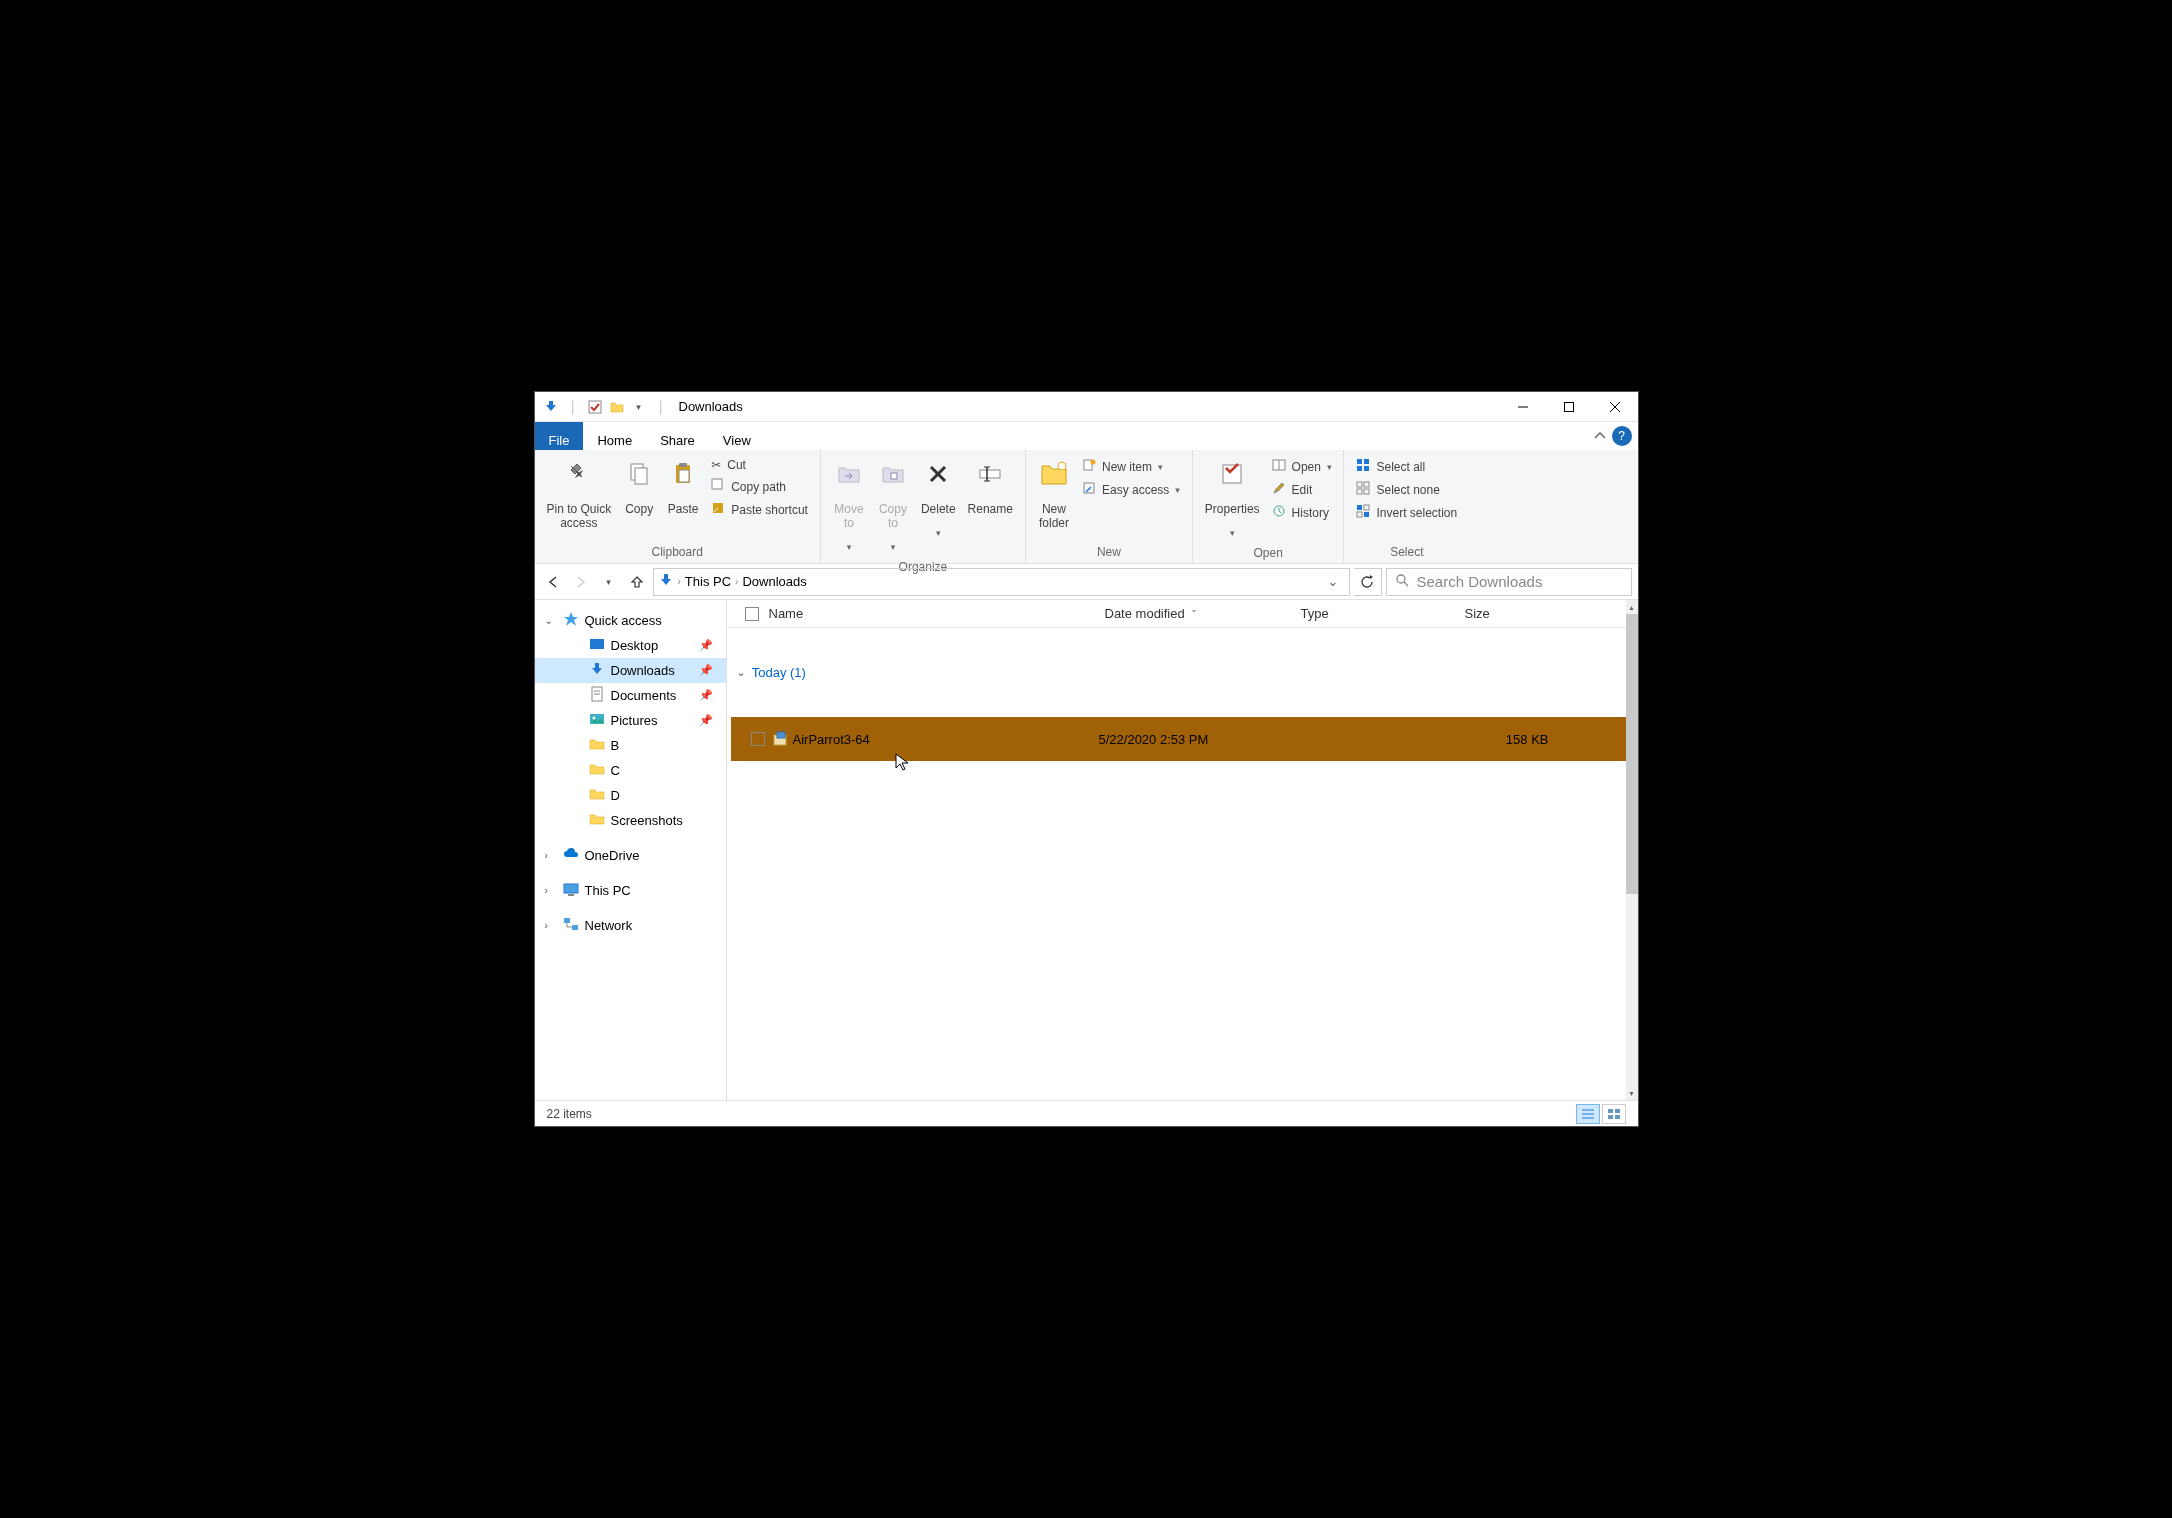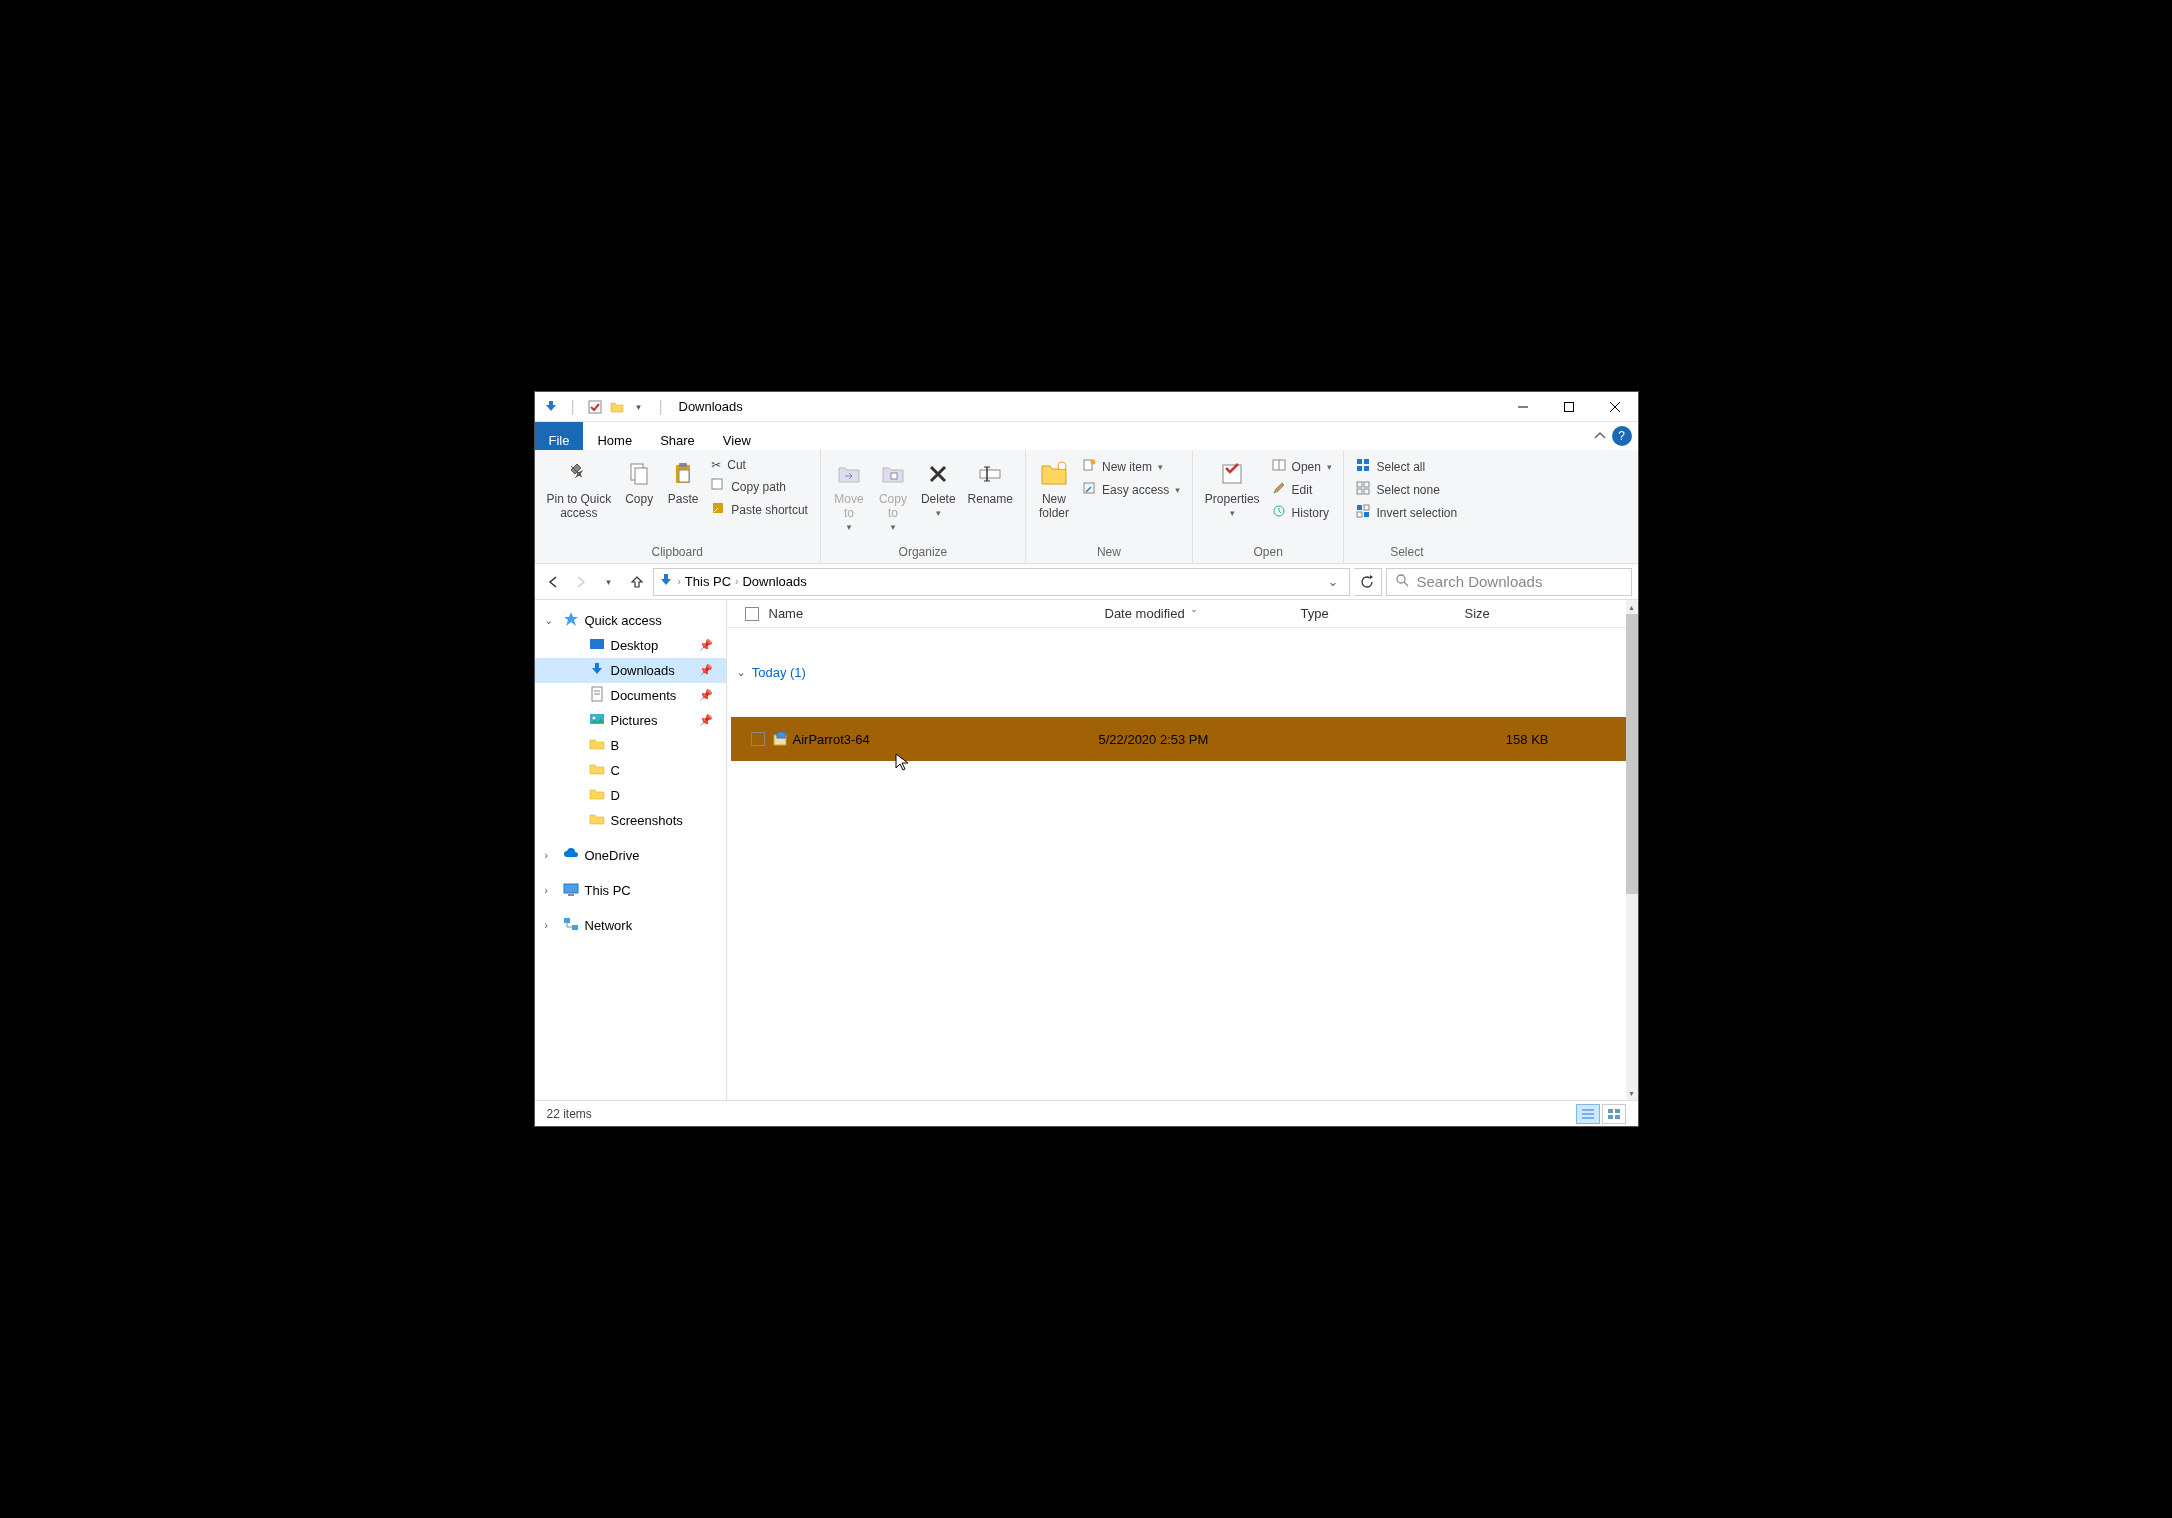--- a/index.html
+++ b/index.html
@@ -16,21 +16,21 @@
     .tab { padding: 18px 14px; display: flex; align-items: center; font-size: 13px; cursor: pointer; }
     .tab.file { background: #1a69b7; color: #fff; }
     .tabs-spacer { flex: 1; }
     .tab-caret { width: 24px; display: flex; align-items: center; justify-content: center; color: #666; }
     .tab-help { width: 20px; height: 20px; border-radius: 50%; background: #1a69b7; color: #fff; display: flex; align-items: center; justify-content: center; font-size: 12px; margin-right: 6px; align-self: center; }
     
     .ribbon { height: 114px; background: #f5f6f7; border-bottom: 1px solid #e0e0e0; display: flex; }
     .ribbon-group { display: flex; flex-direction: column; border-right: 1px solid #e0e0e0; }
     .ribbon-group-body { flex: 1; display: flex; align-items: flex-start; padding: 4px 6px; }
     .ribbon-group-label { text-align: center; font-size: 12px; color: #666; padding-bottom: 4px; }
-    .rbtn-lg { display: flex; flex-direction: column; align-items: center; justify-content: flex-end; padding: 4px 6px; font-size: 12px; color: #444; cursor: pointer; text-align: center; gap: 2px; }
+    .rbtn-lg { display: flex; flex-direction: column; align-items: center; justify-content: flex-end; padding: 4px 6px; font-size: 12px; color: #444; cursor: pointer; text-align: center; gap: 12px; }
     .rbtn-lg.disabled { color: #aaa; }
     .rbtn-icon { width: 32px; height: 32px; display: flex; align-items: center; justify-content: center; }
     .rbtn-sm { display: flex; align-items: center; gap: 6px; padding: 2px 4px; font-size: 12px; color: #444; cursor: pointer; }
     .rbtn-col { display: flex; flex-direction: column; gap: 2px; padding: 2px; }
     .dd { font-size: 9px; color: #666; }
     
     .addrbar { height: 36px; display: flex; align-items: center; padding: 4px 6px; gap: 4px; border-bottom: 1px solid #e0e0e0; }
     .nav-btn { width: 24px; height: 24px; display: flex; align-items: center; justify-content: center; color: #555; cursor: pointer; }
     .nav-btn.disabled { color: #ccc; }
     .breadcrumb { flex: 1; height: 28px; border: 1px solid #ccc; display: flex; align-items: center; padding: 0 4px; gap: 4px; font-size: 13px; }

